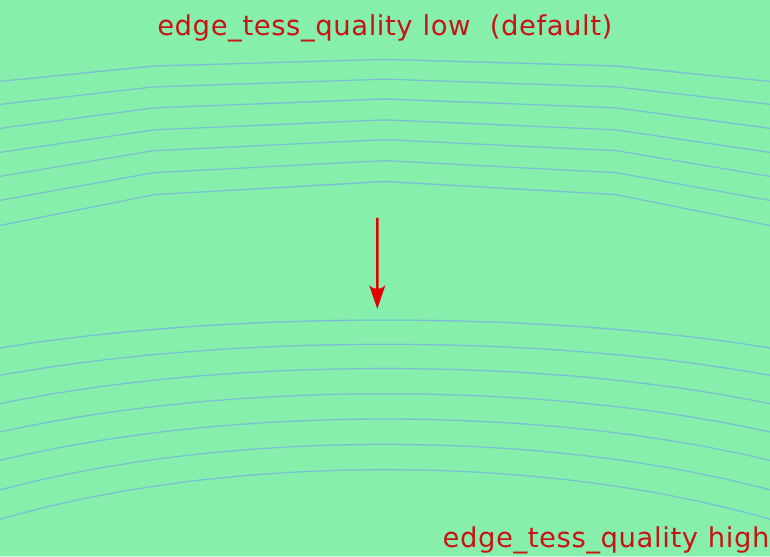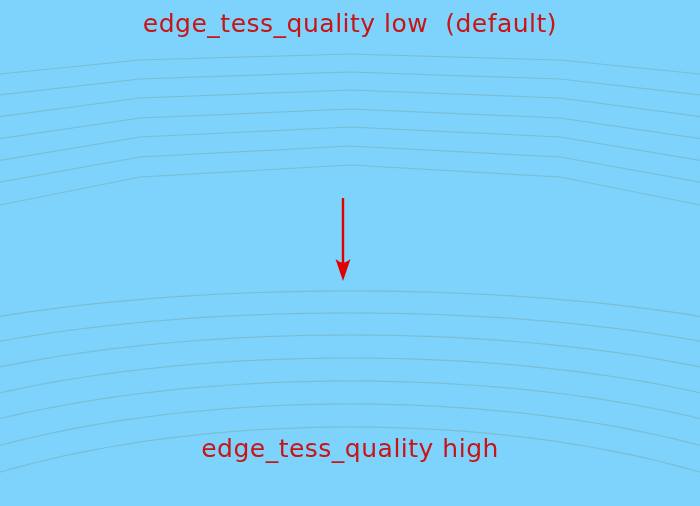--- a/index.html
+++ b/index.html
@@ -4,38 +4,38 @@
 <style>
   html, body {
     margin: 0;
     padding: 0;
     background: #ffffff;
   }
   #stage {
     position: relative;
     width: 700px;
     height: 506px;
-    background: #7dd3fc;
+    background: #86efac;
     overflow: hidden;
     font-family: "DejaVu Sans", sans-serif;
   }
   .caption {
     position: absolute;
     left: 0;
     width: 700px;
     text-align: center;
     color: #c81414;
     font-family: "DejaVu Sans", sans-serif;
     font-size: 25px;
     letter-spacing: 0.5px;
     white-space: pre;
     user-select: none;
   }
   #caption-top { top: 9px; }
-  #caption-bottom { top: 434px; }
+  #caption-bottom { top: 474px; text-align: right; }
   #curve-canvas {
     position: absolute;
     left: 0;
     top: 0;
     width: 700px;
     height: 506px;
     display: block;
   }
 </style>
 </head>

